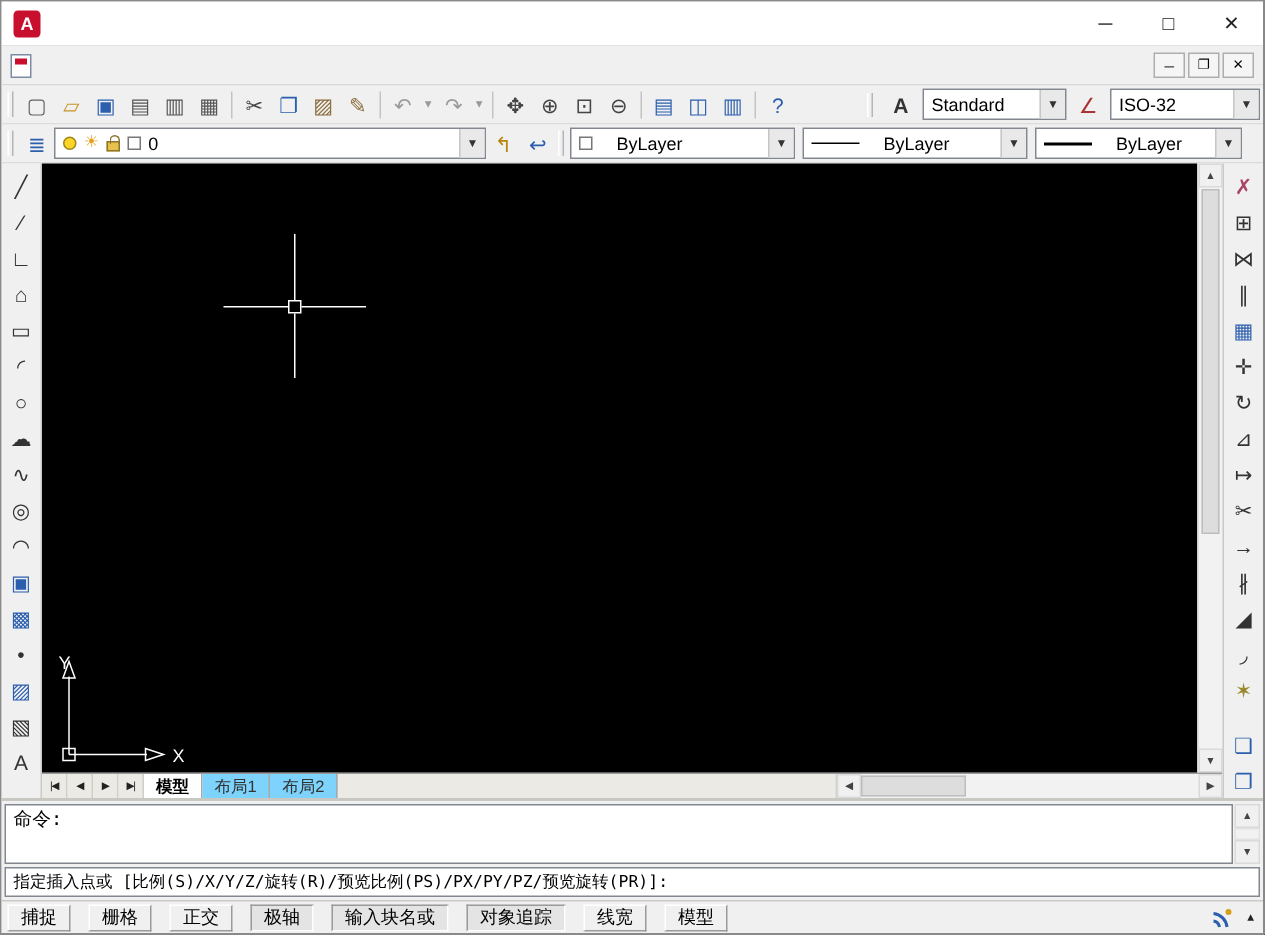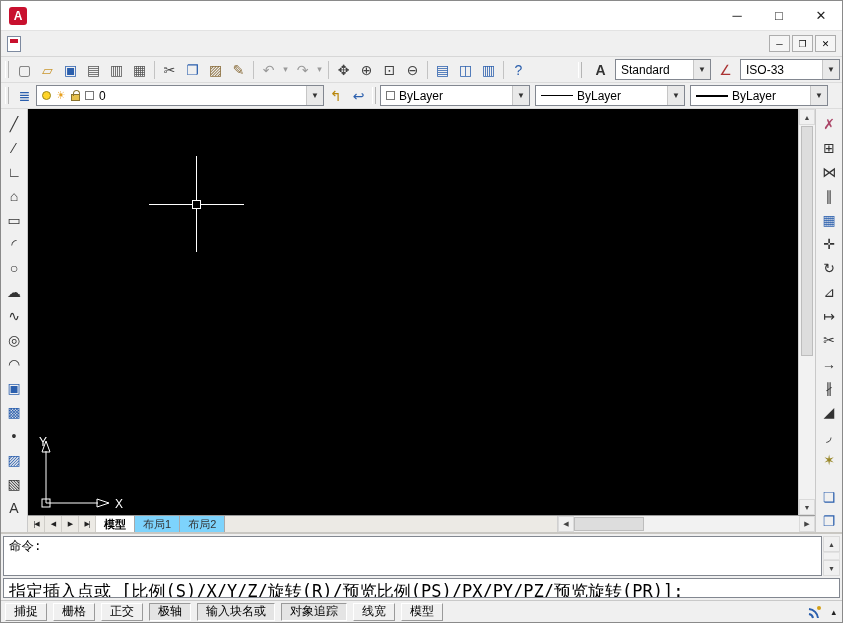--- a/index.html
+++ b/index.html
@@ -24,21 +24,21 @@
   
   .toolbar { flex:0 0 26px; display:flex; align-items:center; padding:1px 2px; border-bottom:1px solid #dcdcdc; background:#f0f0f0; }
   .grip { width:4px; align-self:stretch; margin:3px 4px 3px 2px; border-left:1px solid #fff; border-right:1px solid #b5b5b5; }
   .tb-btn { width:23px; height:22px; display:flex; align-items:center; justify-content:center; flex:0 0 auto; }
   .tb-btn .glyph { font-size:14px; line-height:1; }
   .tb-btn.narrow { width:11px; }
   .tb-btn.narrow .glyph { font-size:9px; }
   .tb-btn.tb-sep { width:7px; }
   .tb-btn.tb-sep::before { content:""; width:1px; height:18px; background:#c3c3c3; }
 
-  .combo { display:flex; align-items:center; height:21px; background:#fff; border:1px solid #828790; font-size:12px; gap:4px; padding-left:5px; flex:0 0 auto; }
+  .combo { display:flex; align-items:center; height:21px; background:#fff; border:1px solid #828790; font-size:12px; gap:16px; padding-left:5px; flex:0 0 auto; }
   .combo .combo-arrow { margin-left:auto; align-self:stretch; width:17px; background:#e9e9e9; border-left:1px solid #c6c6c6; display:flex; align-items:center; justify-content:center; font-size:8px; color:#333; }
   .swatch { width:9px; height:9px; border:1px solid #777; flex:0 0 auto; }
   .lt-line { width:32px; height:0; border-top:1px solid #000; flex:0 0 auto; }
   .lw-line { width:32px; height:2px; background:#000; flex:0 0 auto; }
   .bulb-icon { width:9px; height:9px; border-radius:50%; background:#ffd428; border:1px solid #9c8718; flex:0 0 auto; }
   .sun-glyph { color:#e8a020; font-size:11px; line-height:1; }
   .lock-icon { position:relative; width:9px; height:7px; background:#e7c14c; border:1px solid #8a7430; margin-top:4px; flex:0 0 auto; }
   .lock-icon::before { content:""; position:absolute; left:1px; top:-5px; width:5px; height:5px; border:1px solid #8a7430; border-bottom:none; border-radius:4px 4px 0 0; }
 
   
@@ -72,21 +72,21 @@
   .hscroll .hthumb { width:70px; margin:1px 0; background:#ddd; border:1px solid #bdbdbd; }
   .hscroll .htrack { flex:1; }
 
   
   .cmd { flex:0 0 68px; border-top:2px solid #c9c7c2; background:#f0f0f0; padding:2px 2px 2px 2px; display:flex; flex-direction:column; gap:2px; }
   .cmd-history-row { flex:1; display:flex; min-height:0; }
   .cmd-history { flex:1; background:#fff; border:1px solid #828790; font-family:"DejaVu Sans Mono","Liberation Mono",monospace; font-size:12.5px; padding:1px 5px; overflow:hidden; }
   .cmd-line { white-space:pre; line-height:16px; }
   .cmd-vscroll { flex:0 0 17px; display:flex; flex-direction:column; margin-left:1px; }
   .cmd-vscroll .vtrack { flex:1; background:#f2f2f2; border:1px solid #e2e2e2; }
-  .cmd-input { flex:0 0 20px; background:#fff; border:1px solid #828790; font-family:"DejaVu Sans Mono","Liberation Mono",monospace; font-size:17px; padding:1px 5px; white-space:pre; overflow:hidden; }
+  .cmd-input { flex:0 0 20px; background:#fff; border:1px solid #828790; font-family:"DejaVu Sans Mono","Liberation Mono",monospace; font-size:11px; padding:1px 5px; white-space:pre; overflow:hidden; }
 
   
   .statusbar { flex:0 0 22px; display:flex; align-items:center; padding:1px 4px; gap:3px; border-top:1px solid #c9c9c9; background:#f0f0f0; font-size:12px; }
   .coords { width:238px; height:18px; border:1px solid; border-color:#9a9a9a #fff #fff #9a9a9a; padding:1px 8px; background:#f0f0f0; white-space:nowrap; overflow:hidden; }
   .toggle { height:18px; padding:1px 8px; border:1px solid; border-color:#fff #9a9a9a #9a9a9a #fff; background:#f0f0f0; display:flex; align-items:center; white-space:nowrap; }
   .toggle.pressed { border-color:#9a9a9a #fff #fff #9a9a9a; background:#e4e4e4; }
   .status-right { margin-left:auto; display:flex; align-items:center; gap:8px; padding-right:2px; }
   .status-arrow { font-size:9px; color:#222; }
 </style>
 </head>
@@ -230,21 +230,21 @@
         <span class="glyph" style="font-weight: bold; color: rgb(51, 51, 51);">A</span>
       </span>
       <div class="combo" style="width:96px;">
         <span>Standard</span>
         <span class="combo-arrow">▼</span>
       </div>
       <span class="tb-btn">
         <span class="glyph" style="color: rgb(170, 51, 51);">∠</span>
       </span>
       <div class="combo" style="width:100px;">
-        <span>ISO-33</span>
+        <span>ISO-32</span>
         <span class="combo-arrow">▼</span>
       </div>
     </div>
   </div>
 
   <div class="toolbar">
     <div class="grip"></div>
     <span class="tb-btn">
       <span class="glyph" style="color: rgb(43, 95, 173);">≣</span>
     </span>
@@ -492,21 +492,21 @@
       <div class="cmd-vscroll">
         <span class="scroll-btn">▲</span>
         <span class="vtrack"></span>
         <span class="scroll-btn">▼</span>
       </div>
     </div>
     <div class="cmd-input">指定插入点或 [比例(S)/X/Y/Z/旋转(R)/预览比例(PS)/PX/PY/PZ/预览旋转(PR)]:</div>
   </div>
 
   <div class="statusbar">
-    <div style="display:flex; gap:6px;">
+    <div style="display:flex; gap:12px;">
 
         <span class="toggle">捕捉</span>
 
         <span class="toggle">栅格</span>
 
         <span class="toggle">正交</span>
 
         <span class="toggle pressed">极轴</span>
 
         <span class="toggle pressed">输入块名或</span>

